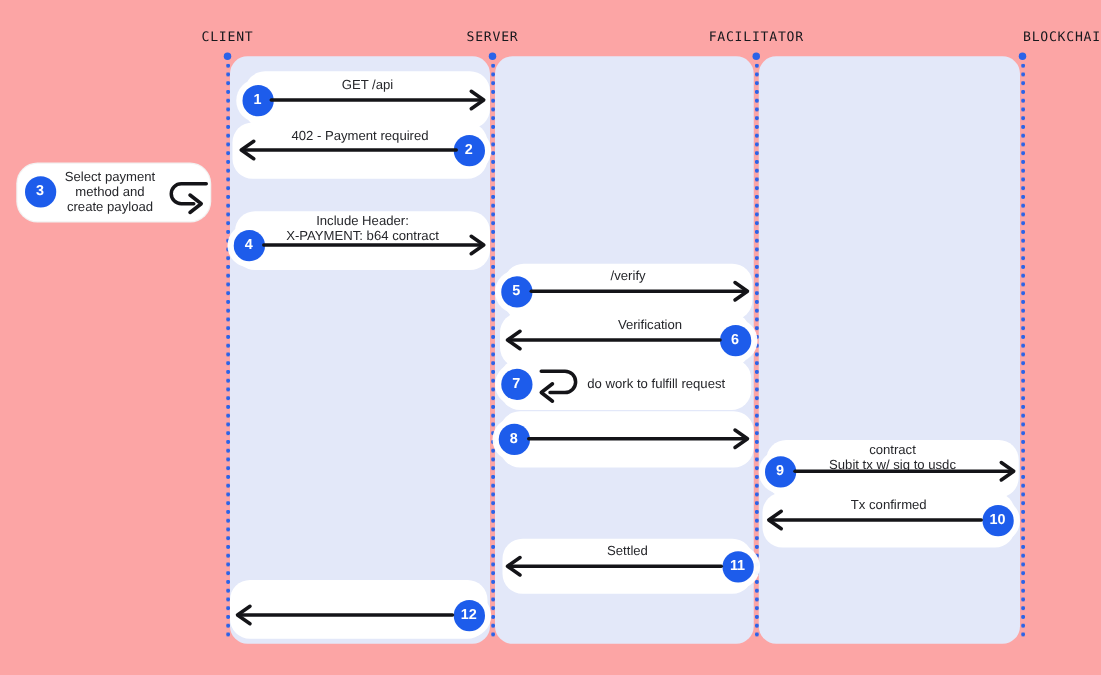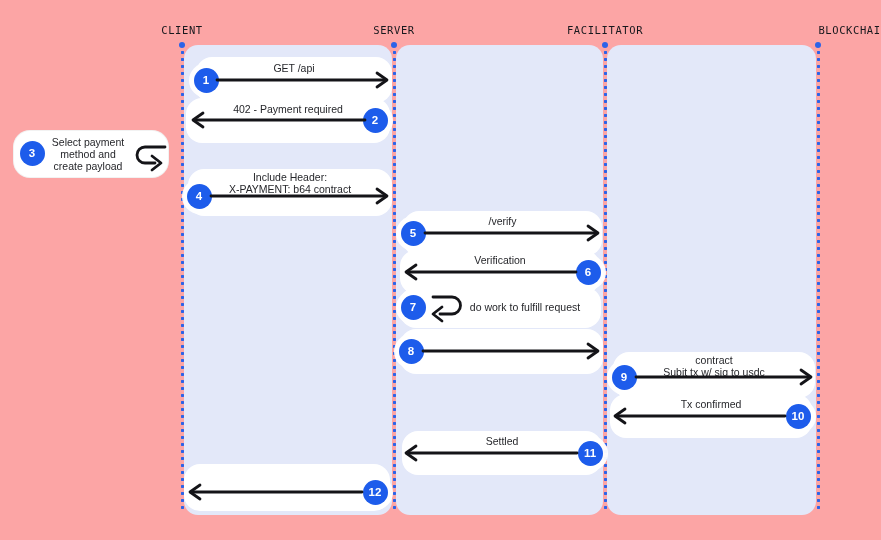--- a/index.html
+++ b/index.html
@@ -83,21 +83,21 @@
     <div class="bubble" style="left: 403px; top: 211px; width: 199px; height: 45px;"></div>
     <div class="msg-label" style="left: 403px; top: 215px; width: 199px;">
       <div>/verify</div>
     </div>
     <svg class="arrow-svg" width="201" height="22" viewBox="0 0 201 22" style="left: 411px; top: 222px;">
       <line x1="14" y1="11" x2="184" y2="11" stroke-width="2.8" fill="none" stroke="#141418" stroke-linecap="round" stroke-linejoin="round"></line>
       <polyline points="177,4 187,11 177,18" fill="none" stroke="#141418" stroke-width="2.8" stroke-linecap="round" stroke-linejoin="round"></polyline>
     </svg>
     <div class="badge" style="left: 400.5px; top: 220.5px; background: rgb(29, 92, 235);">5</div>
     <div class="bubble" style="left: 400px; top: 250px; width: 200px; height: 44px;"></div>
-    <div class="msg-label" style="left: 400px; top: 254px; width: 200px;">
+    <div class="msg-label" style="left: 420px; top: 254px; width: 200px;">
       <div>Verification</div>
     </div>
     <svg class="arrow-svg" width="198" height="22" viewBox="0 0 198 22" style="left: 392px; top: 261px;">
       <line x1="184" y1="11" x2="17" y2="11" stroke-width="2.8" fill="none" stroke="#141418" stroke-linecap="round" stroke-linejoin="round"></line>
       <polyline points="24,4 14,11 24,18" fill="none" stroke="#141418" stroke-width="2.8" stroke-linecap="round" stroke-linejoin="round"></polyline>
     </svg>
     <div class="badge" style="left: 575.5px; top: 259.5px; background: rgb(29, 92, 235);">6</div>
     <div class="bubble" style="left: 400px; top: 287px; width: 201px; height: 41px;"></div>
     <div class="msg-label" style="left: 455px; top: 301px; width: 140px; text-align: center;">
       <div>do work to fulfill request</div>

